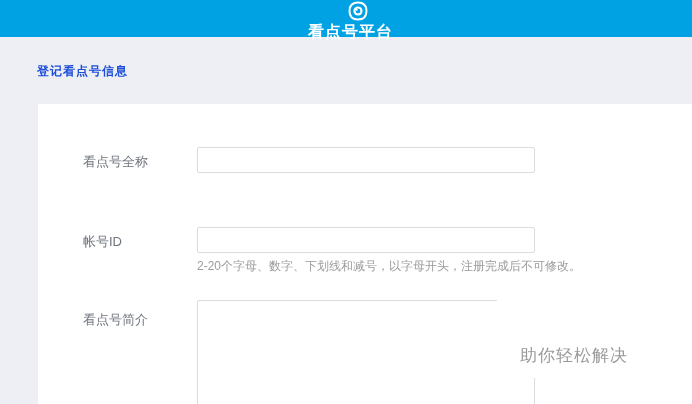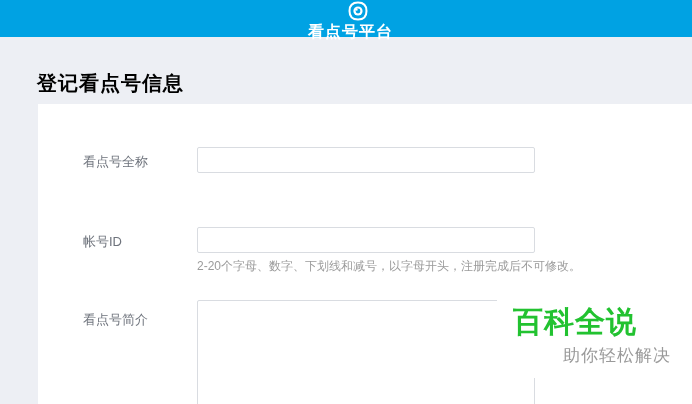--- a/index.html
+++ b/index.html
@@ -13,22 +13,22 @@
     position:absolute;left:0;top:0;width:692px;height:37px;
     background:#00a2e3;display:flex;align-items:center;flex-direction:column;
   }
   .logo{width:22px;height:22px;margin-left:24px;flex:0 0 auto;}
   .app-title{
     color:#ffffff;font-size:16px;font-weight:bold;margin-left:9px;
     letter-spacing:1px;
   }
   
   .page-title{
-    position:absolute;left:37px;top:70px;
-    font-size:20px;font-weight:bold;color:#000000;letter-spacing:1px;
+    position:absolute;left:37px;top:63px;
+    font-size:12px;font-weight:bold;color:#1d4ed8;letter-spacing:1px;
   }
   
   .panel{
     position:absolute;left:38px;top:104px;right:0;bottom:0;
     background:#ffffff;
   }
   .field-label{
     position:absolute;left:45px;
     font-size:13px;color:#6e737c;text-align:right;
   }
@@ -55,21 +55,21 @@
     position:absolute;left:497px;top:292px;width:195px;height:86px;
     background:#ffffff;z-index:5;
   }
   .wm-title{
     position:absolute;left:16px;top:10px;
     font-size:30px;font-weight:bold;color:#22c230;letter-spacing:1px;
     white-space:nowrap;
   }
   .wm-sub{
     position:absolute;left:23px;top:52px;
-    font-size:17px;color:#9a9a9a;letter-spacing:1px;white-space:nowrap;margin-left:43px;
+    font-size:17px;color:#9a9a9a;letter-spacing:1px;white-space:nowrap;
   }
 </style>
 </head>
 <body>
 
 <div class="app-header">
   <svg class="logo" viewBox="0 0 22 22" aria-hidden="true">
     <path d="M11 2.5 C17 2.5 19.5 5 19.5 11 C19.5 17 17 19.5 11 19.5 C5 19.5 2.5 17 2.5 11 C2.5 5 5 2.5 11 2.5 Z" fill="none" stroke="#ffffff" stroke-width="2"></path>
     <circle cx="11" cy="11" r="4.6" fill="#ffffff"></circle>
     <circle cx="11" cy="11" r="2.4" fill="#00a2e3"></circle>
@@ -88,15 +88,14 @@
   <span class="field-label lbl2">帐号ID</span>
   <input class="text-input inp2" type="text" value="" style="">
   <span class="field-hint hint2">2-20个字母、数字、下划线和减号，以字母开头，注册完成后不可修改。</span>
 
   <span class="field-label lbl3">看点号简介</span>
   <textarea class="intro-textarea" style=""></textarea>
 
 </div>
 
 <div class="watermark">
-  <span class="wm-title">百科全说</span>
   <span class="wm-sub">助你轻松解决</span>
 </div>
 
 </body></html>

